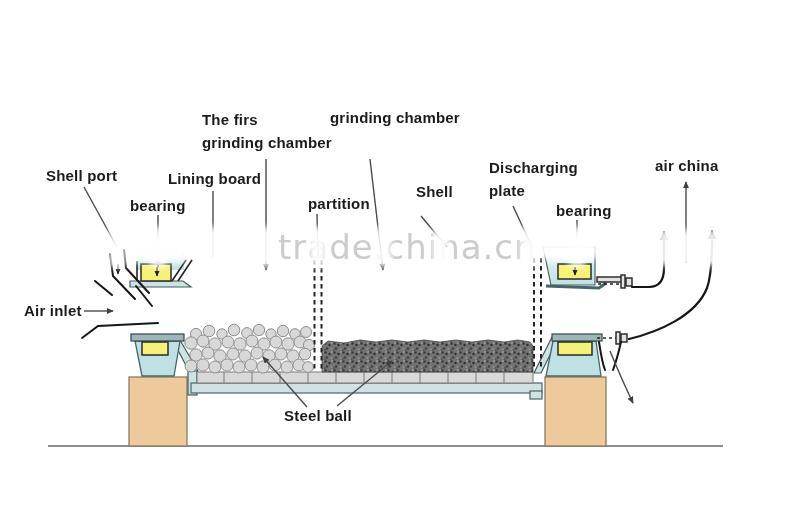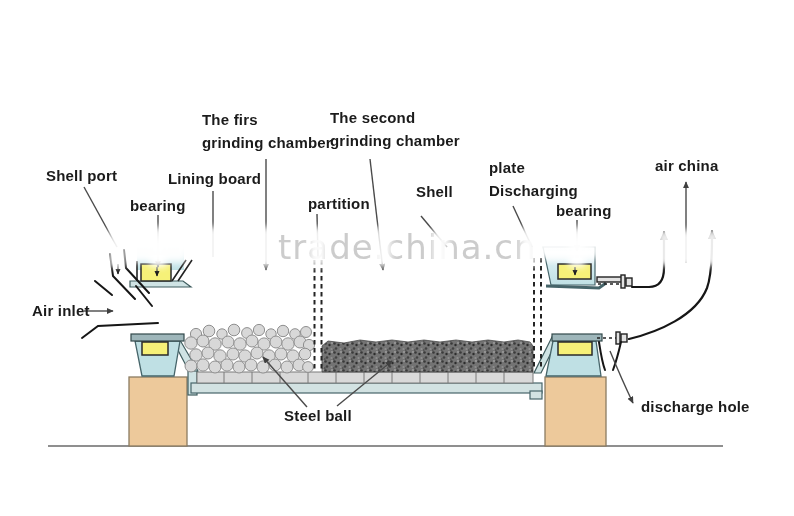--- a/index.html
+++ b/index.html
@@ -226,31 +226,29 @@
 <div class="lbl" style="left:46px;top:164px">Shell port</div>
 <div class="lbl" style="left:130px;top:194px">bearing</div>
 <div class="lbl" style="left:168px;top:167px">Lining board</div>
 
 <div class="lbl" style="left:202px;top:108px">
   <span>The firs</span>
   <span>grinding chamber</span>
 </div>
 
 <div class="lbl" style="left:330px;top:106px">
-  <span>The second</span>
   <span>grinding chamber</span>
 </div>
 
 <div class="lbl" style="left:308px;top:192px">partition</div>
 <div class="lbl" style="left:416px;top:180px">Shell</div>
 
 <div class="lbl" style="left:489px;top:156px">
+  <span>Discharging</span>
   <span>plate</span>
-  <span>Discharging</span>
 </div>
 
 <div class="lbl" style="left:556px;top:199px">bearing</div>
 <div class="lbl" style="left:655px;top:154px">air china</div>
-<div class="lbl" style="left:32px;top:299px">Air inlet</div>
+<div class="lbl" style="left:24px;top:299px">Air inlet</div>
 <div class="lbl" style="left:284px;top:404px">Steel ball</div>
-<div class="lbl" style="left:641px;top:395px">discharge hole</div>
 
 </div>
 
 </body></html>

